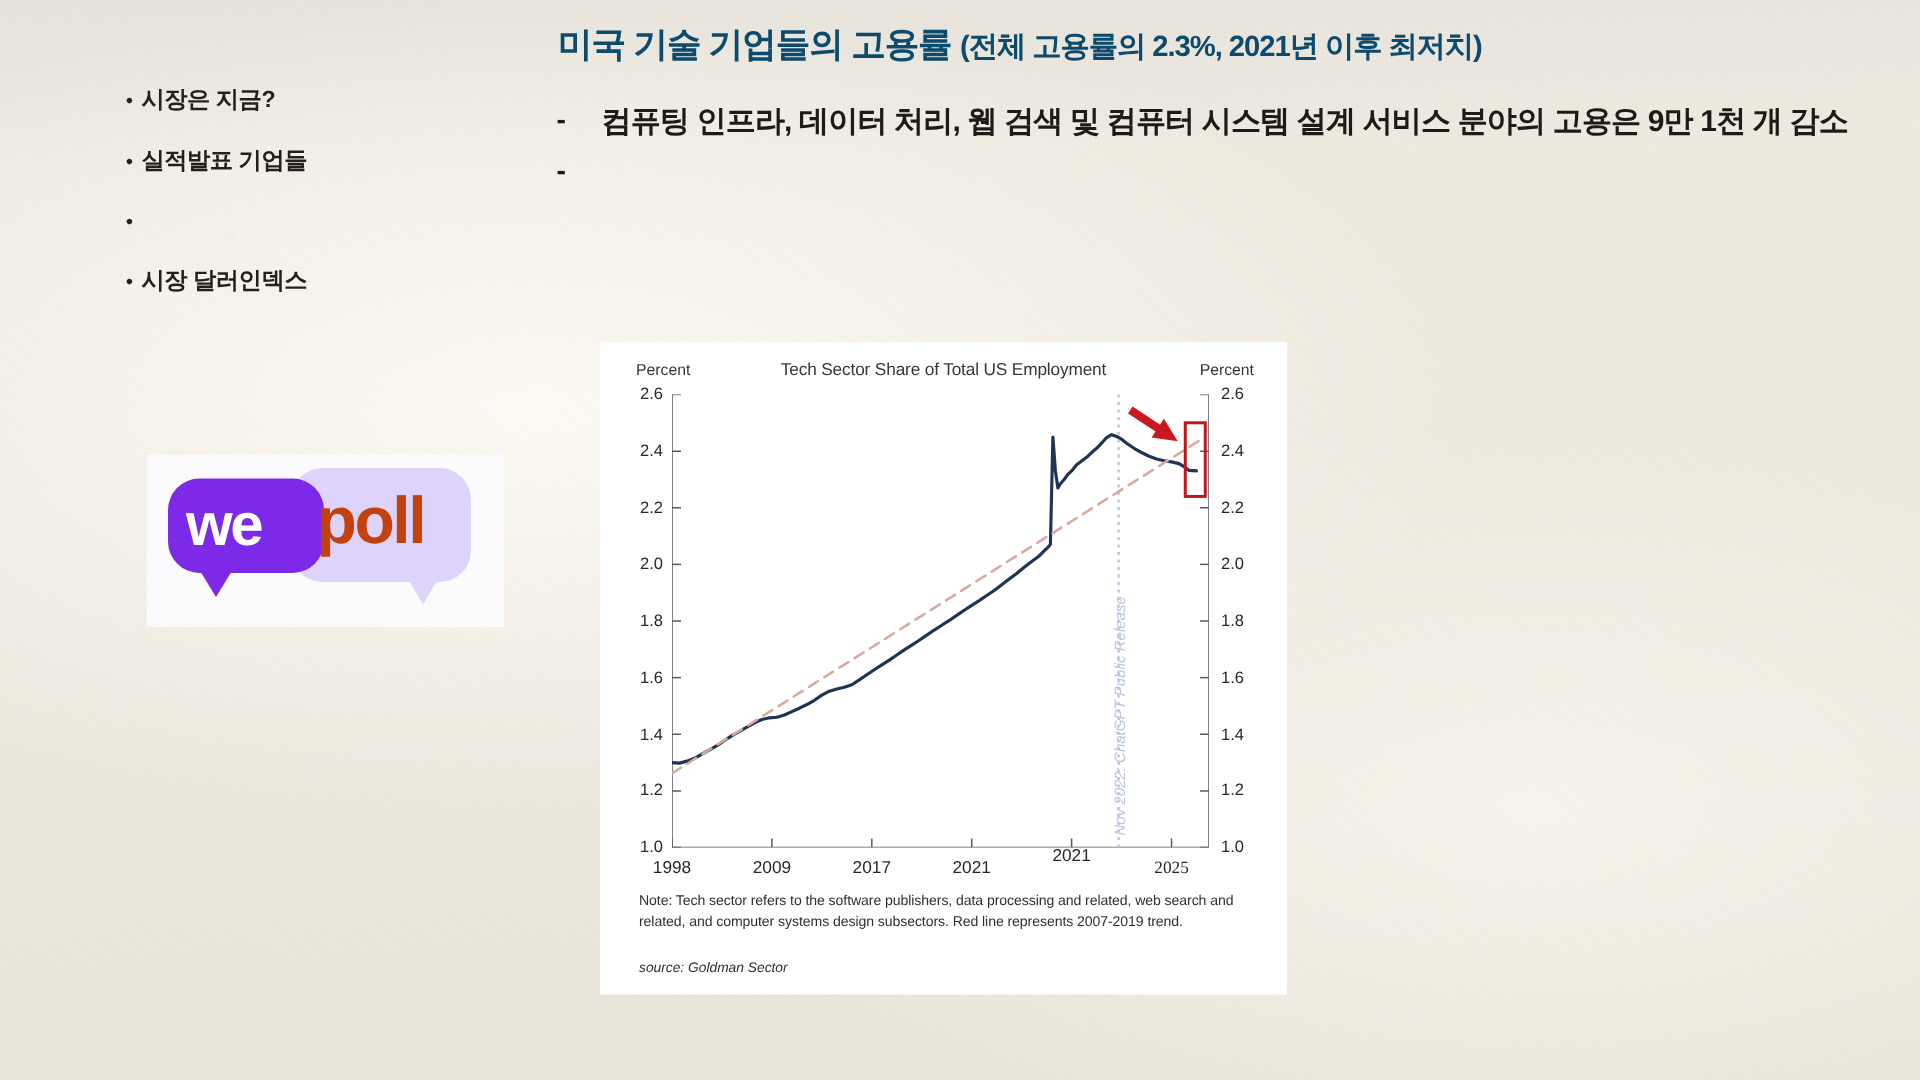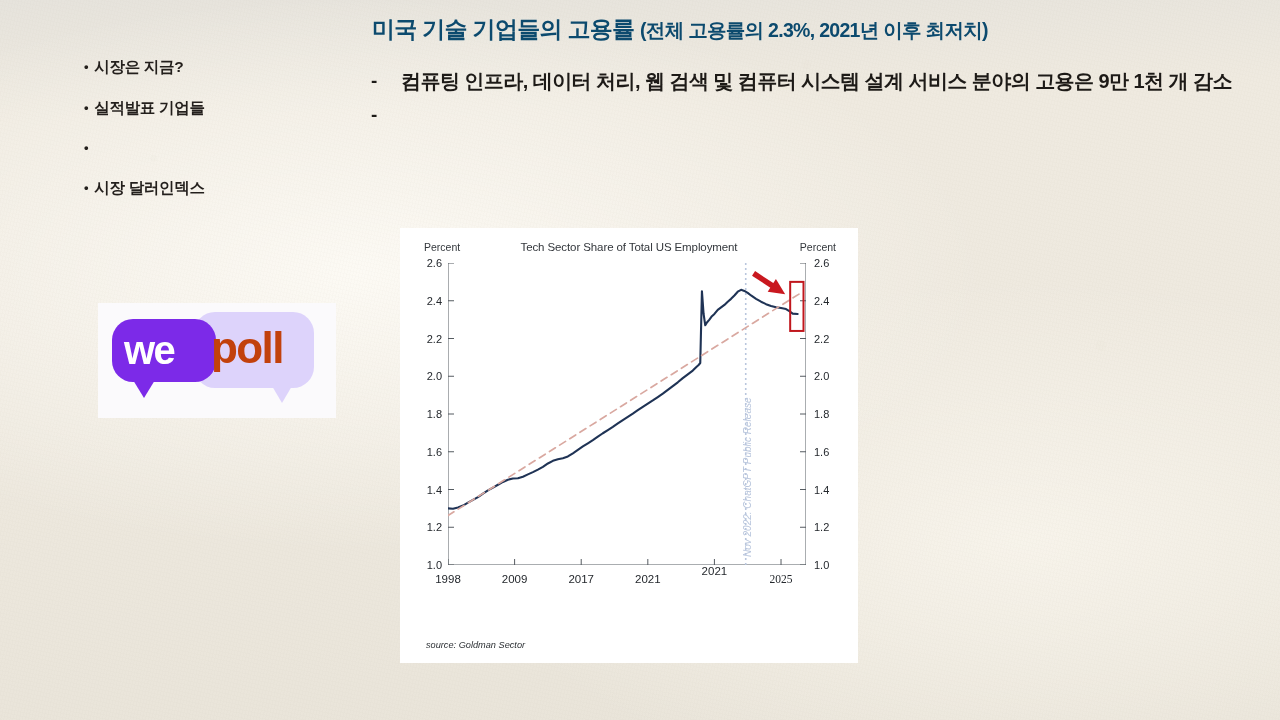--- a/index.html
+++ b/index.html
@@ -364,14 +364,15 @@
       <div class="xtick" style="left: 25px; top: 346px;">1998</div>
       <div class="xtick" style="left: 91.6047px; top: 346px;">2009</div>
       <div class="xtick" style="left: 158.209px; top: 346px;">2017</div>
       <div class="xtick" style="left: 224.814px; top: 346px;">2021</div>
       <div class="xtick" style="left: 291.419px; top: 338px;">2021</div>
       <div class="xtick" style="left: 358.023px; top: 346px; font-family: Liberation Serif, serif;">2025</div>
     </div>
 
   <div class="vline-label" id="vline-label" style="left: 341.723px; top: 329px;">Nov 2022: ChatGPT Public Release</div>
 
+  <div class="note">Note: Tech sector refers to the software publishers, data processing and related, web search and related, and computer systems design subsectors. Red line represents 2007-2019 trend.</div>
   <div class="source">source: Goldman Sector</div>
 </div>
 
 </body></html>

